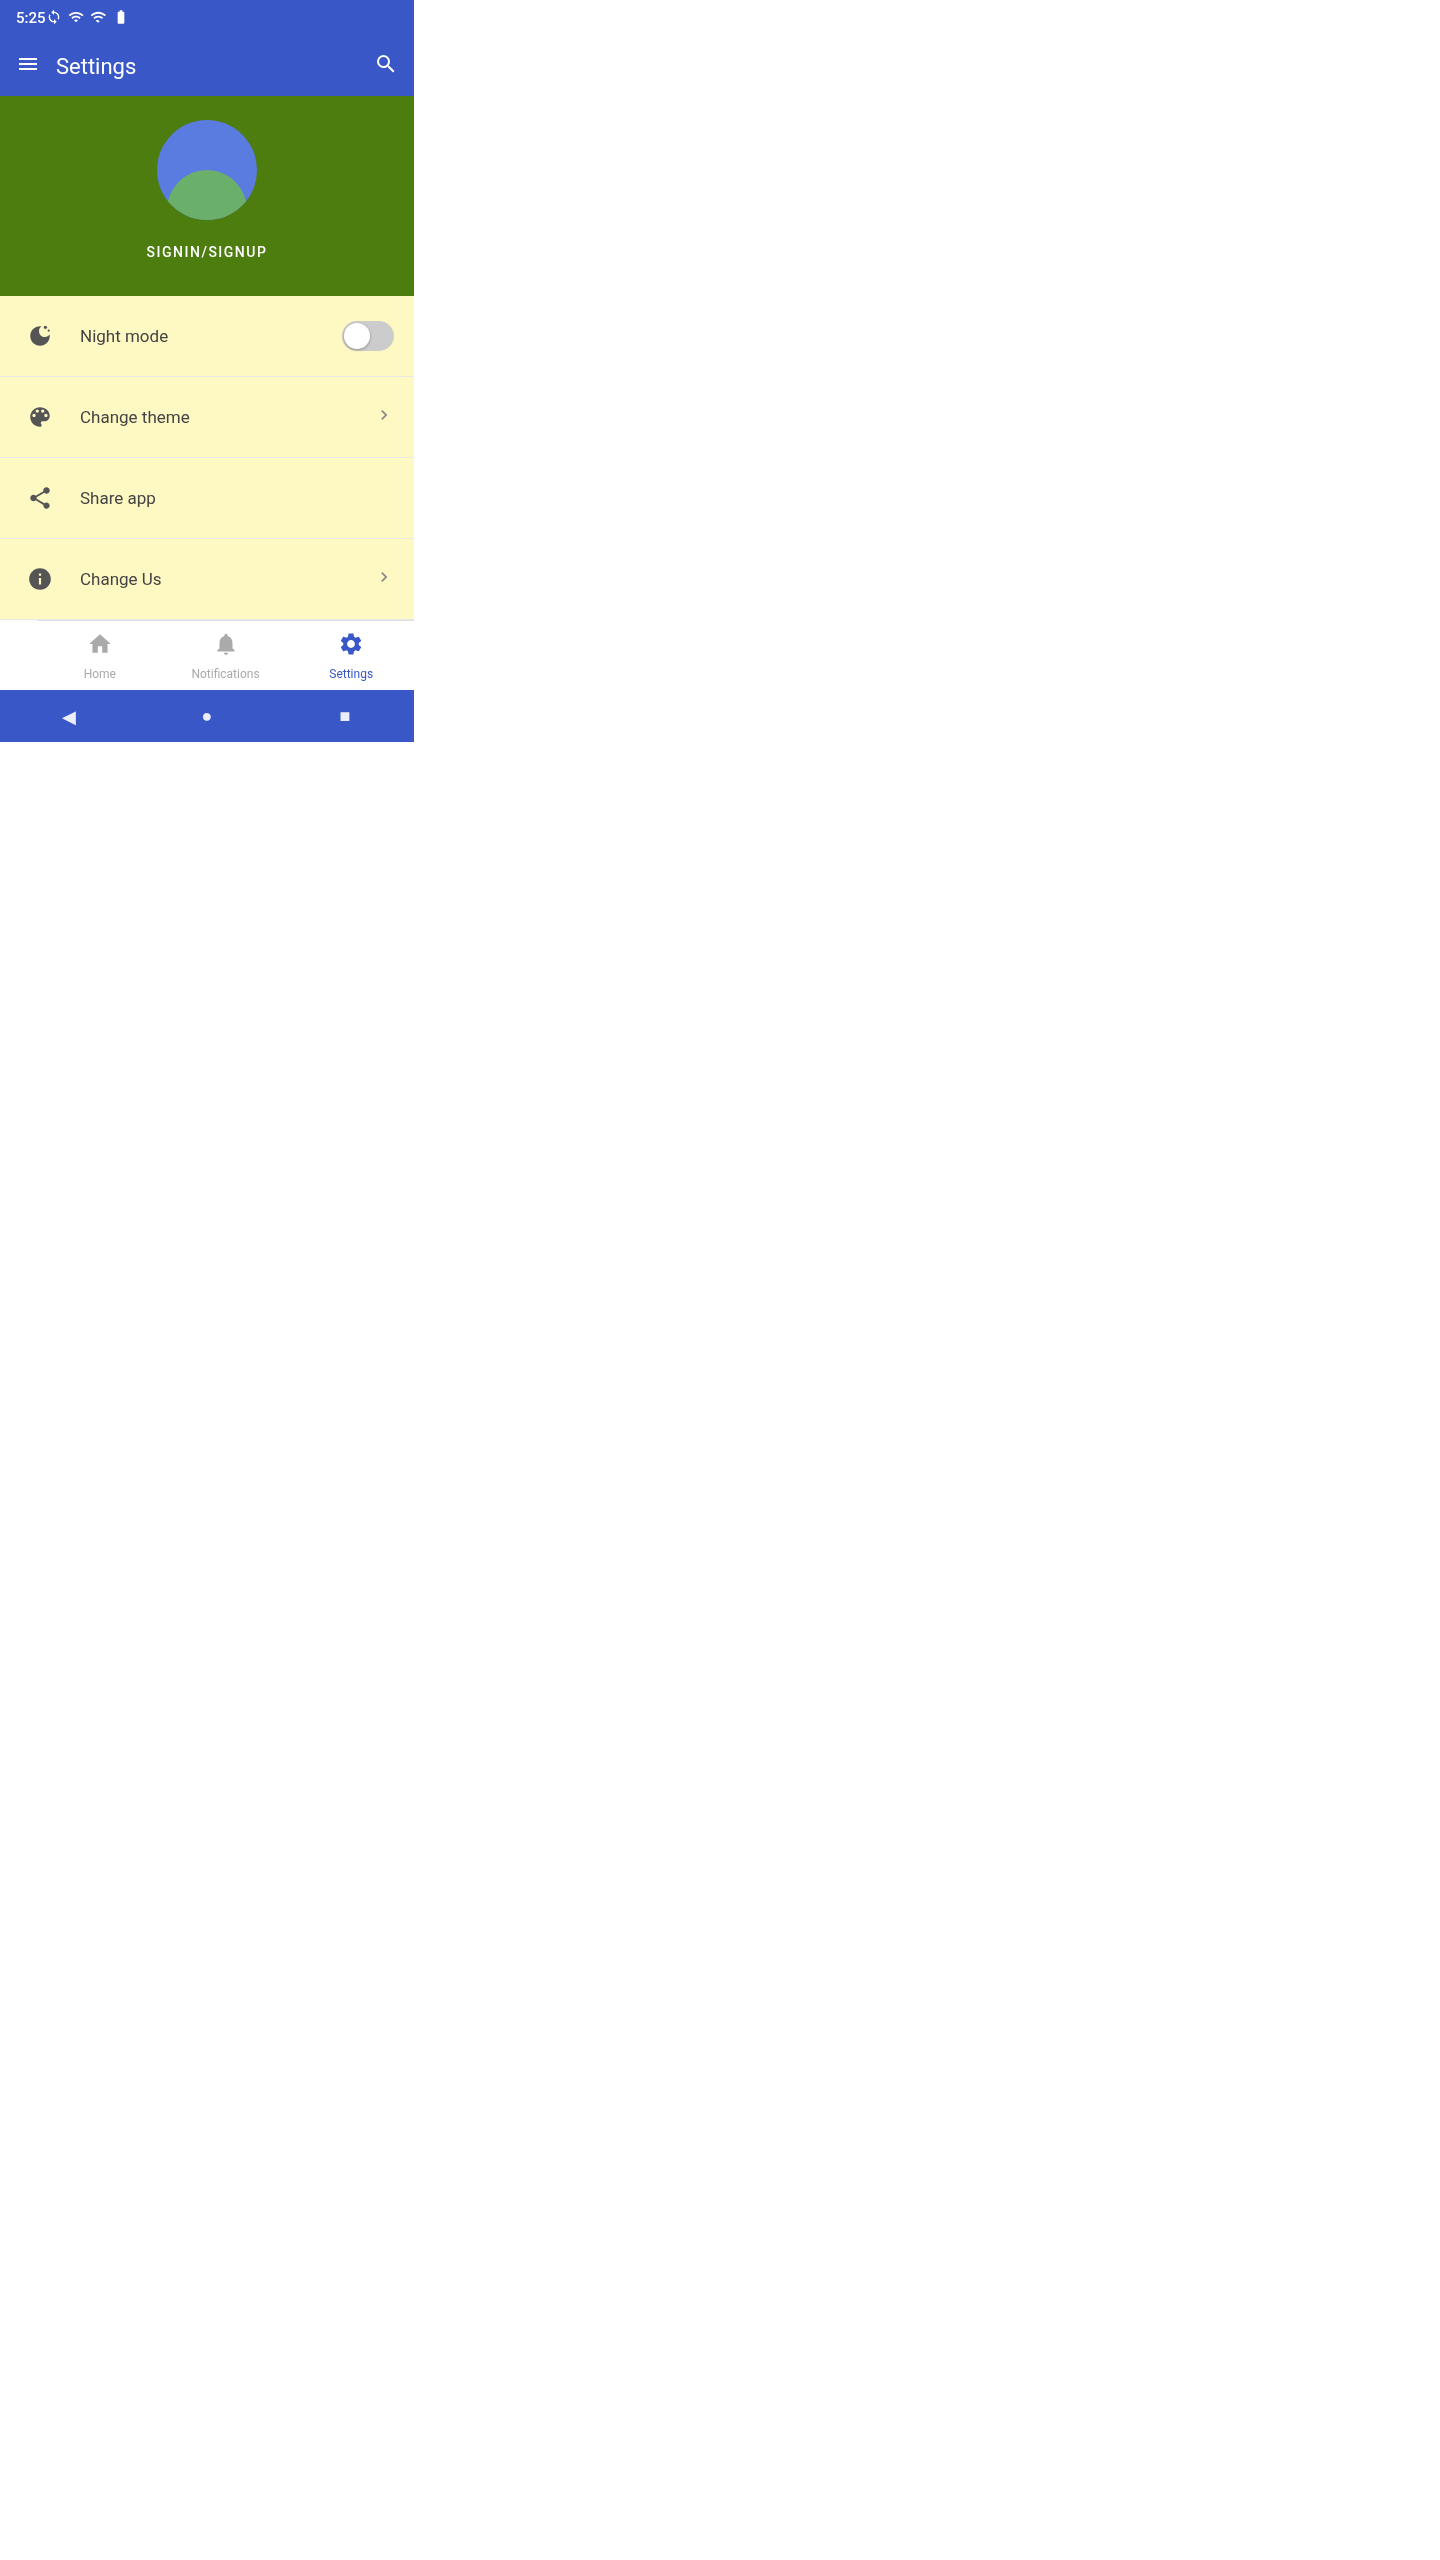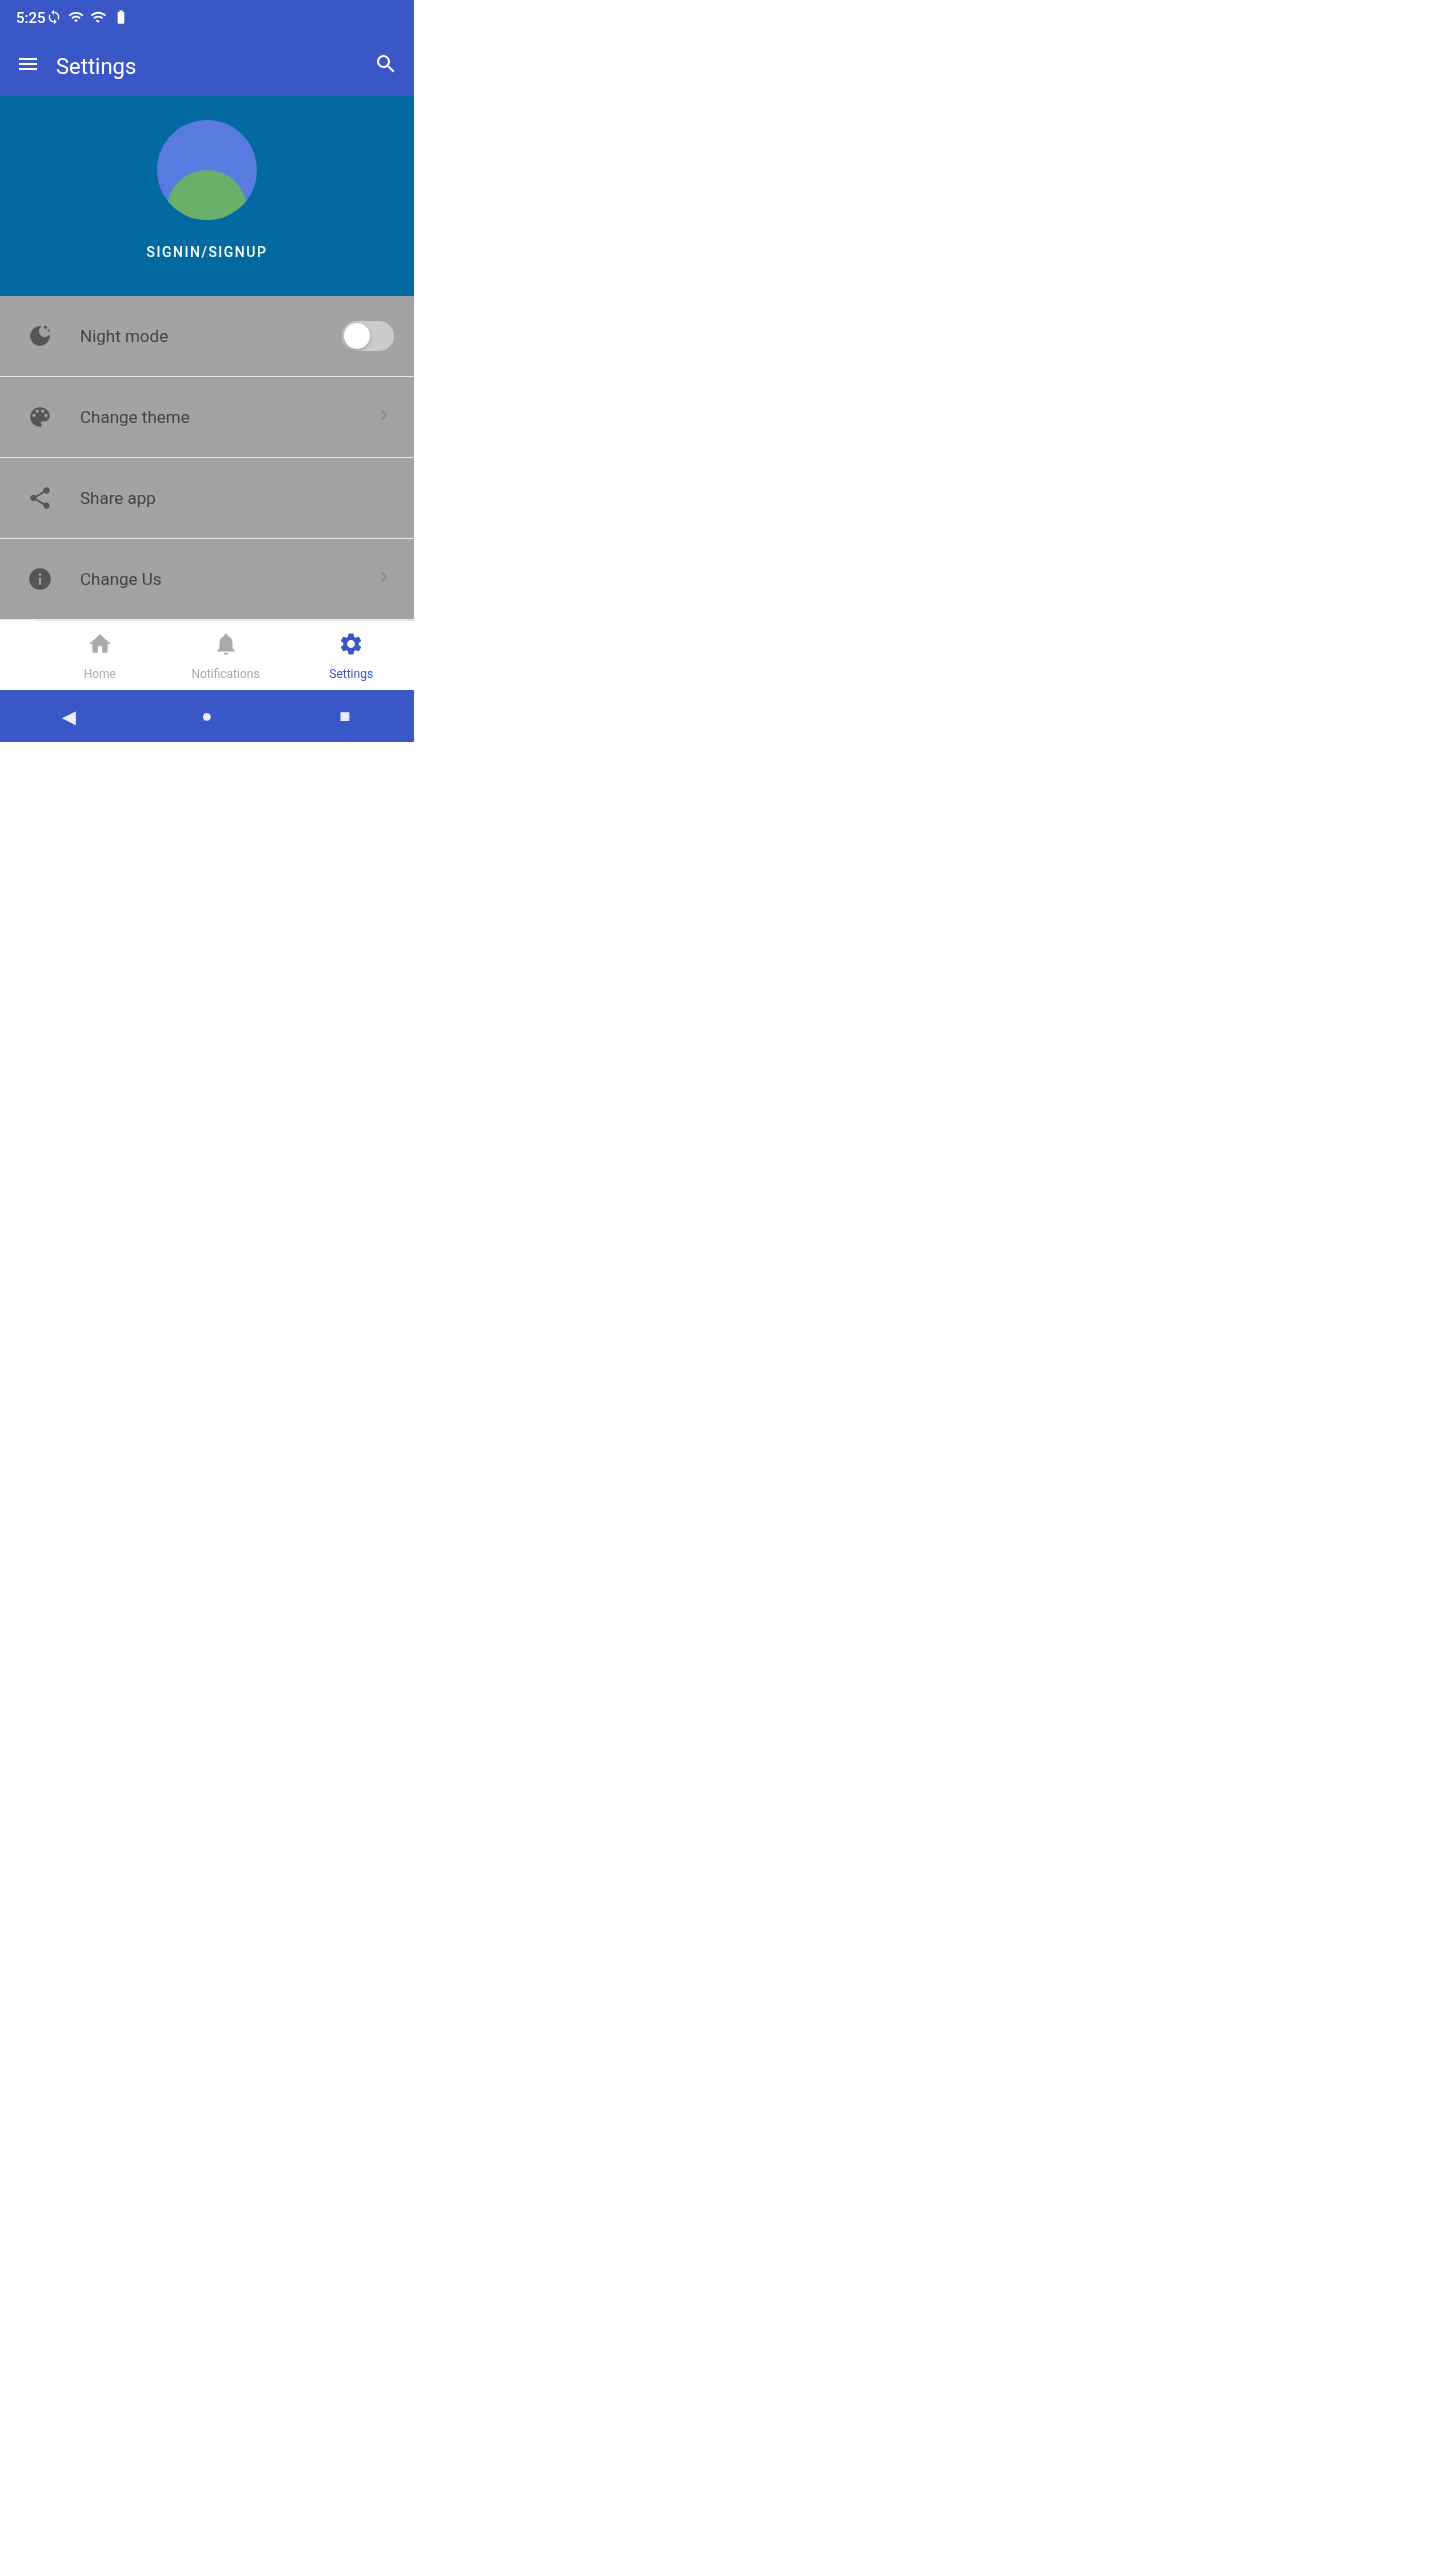--- a/index.html
+++ b/index.html
@@ -56,21 +56,21 @@
       font-weight: 400;
       flex: 1;
     }
     .app-bar-search {
       font-size: 22px;
       cursor: pointer;
     }
 
     
     .header-profile {
-      background: #0369a1;
+      background: #4d7c0f;
       display: flex;
       flex-direction: column;
       align-items: center;
       padding: 24px 0 36px 0;
     }
     .avatar-container {
       width: 100px;
       height: 100px;
       border-radius: 50%;
       background: #5a7be0;
@@ -88,21 +88,21 @@
     .signin-text {
       color: #fff;
       font-size: 14px;
       letter-spacing: 1.5px;
       margin-top: 24px;
       font-weight: 500;
     }
 
     
     .settings-list {
-      background: #a3a3a3;
+      background: #fef9c3;
     }
     .settings-item {
       display: flex;
       align-items: center;
       padding: 20px 20px;
       border-bottom: 1px solid #e8e8e8;
       min-height: 72px;
       cursor: pointer;
     }
     .item-icon {

